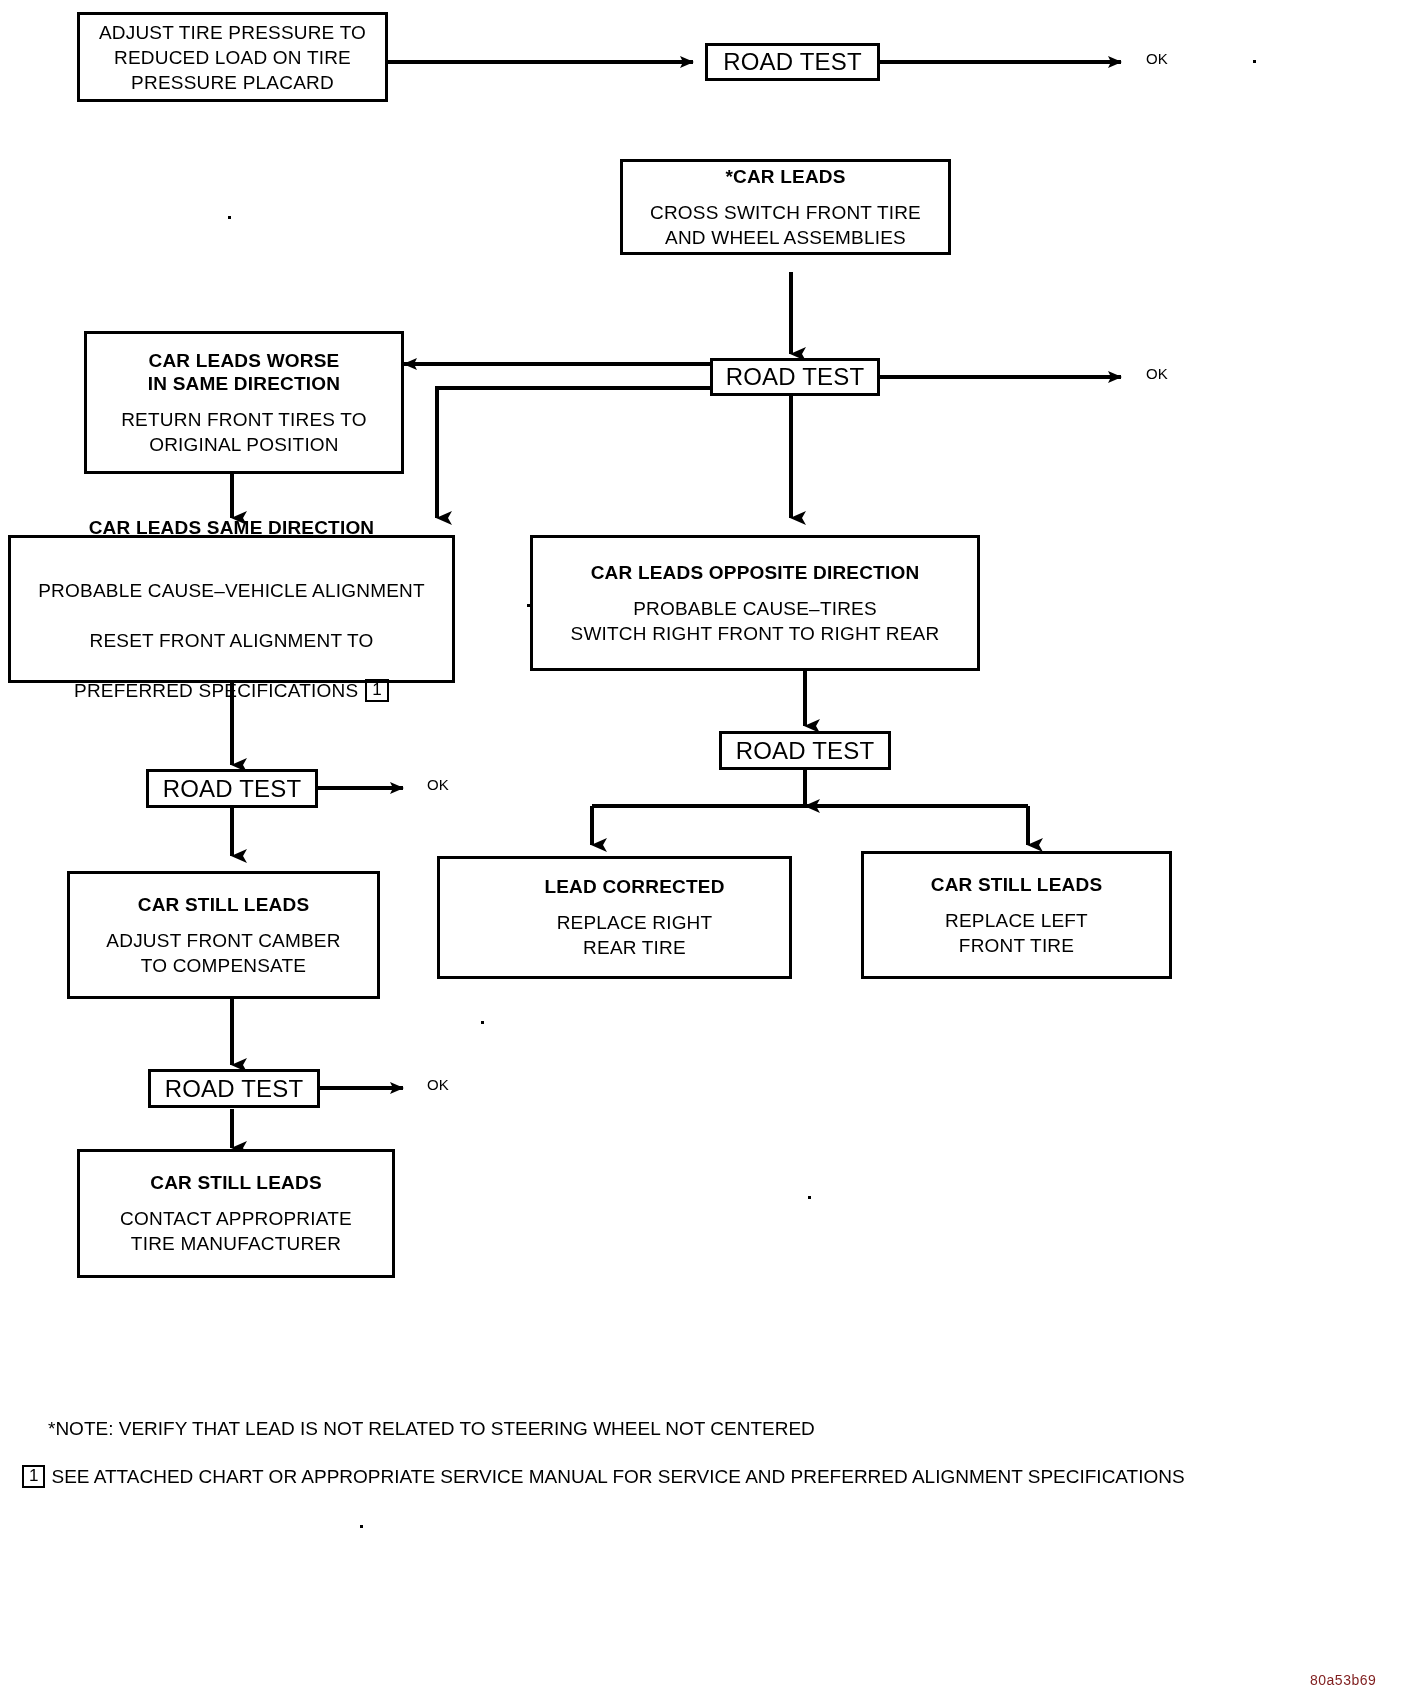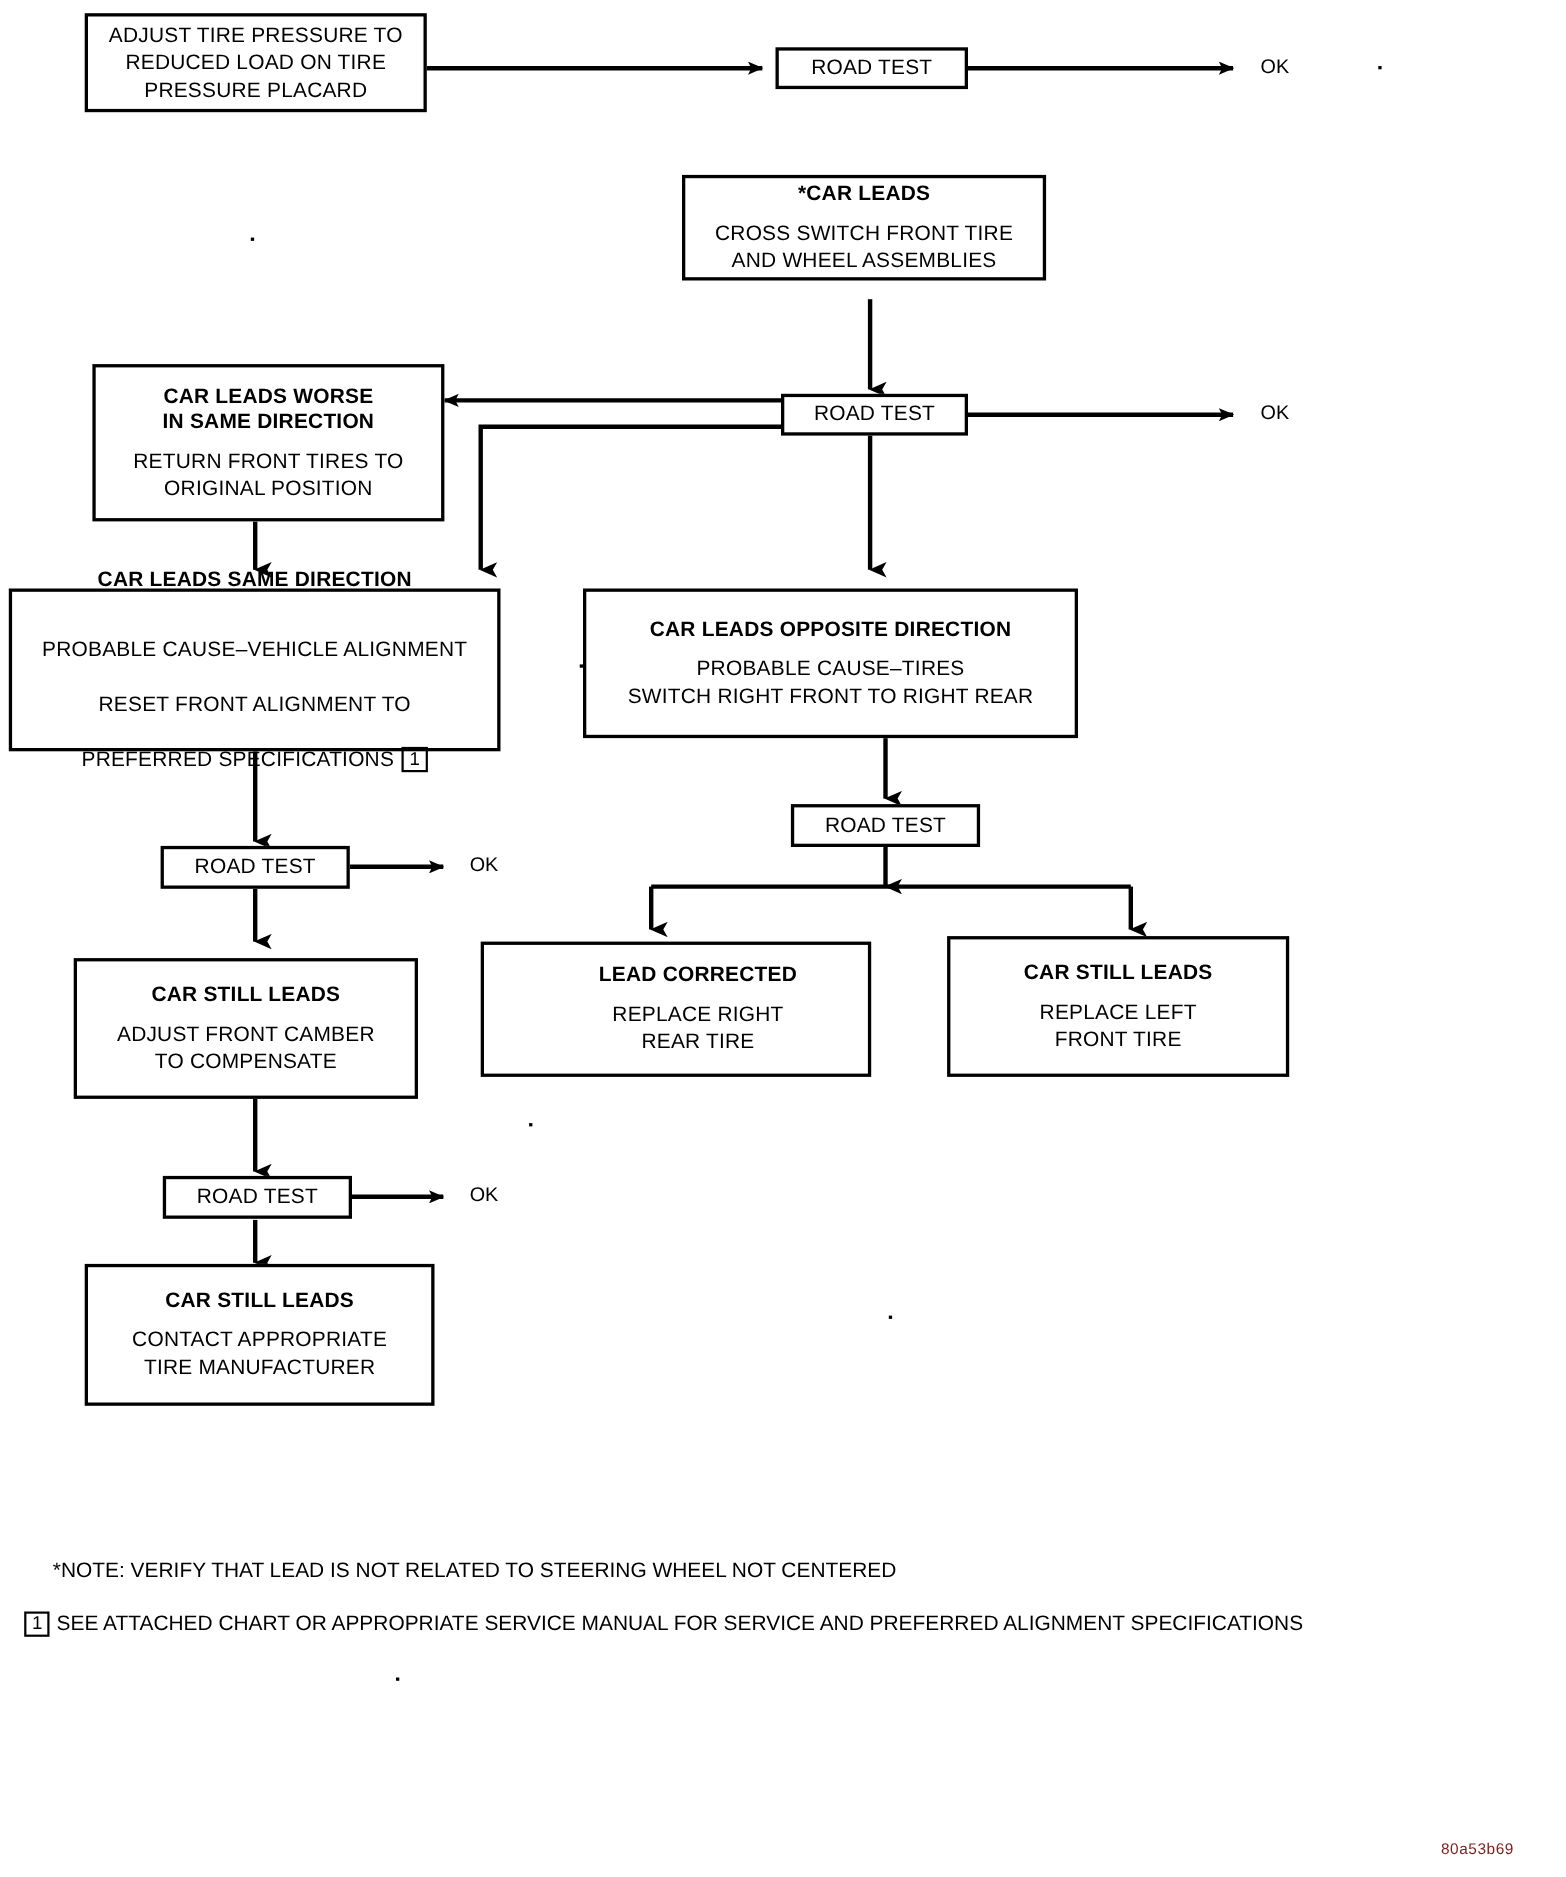--- a/index.html
+++ b/index.html
@@ -45,30 +45,30 @@
   }
   .node .title + .body {
     margin-top: 16px;
   }
   
   .node.small {
     border-width: 3px;
   }
   .node.small .title {
     font-weight: normal;
-    font-size: 19px;
+    font-size: 24px;
     line-height: 22px;
   }
   
   .node.tight .title + .body { margin-top: 12px; }
 
   
   .ok-label {
     position: absolute;
-    font-size: 18px;
+    font-size: 15px;
     color: #000000;
     white-space: nowrap;
   }
 
   
   .ref-box {
     display: inline-block;
     border: 2px solid #000000;
     padding: 0px 5px 1px 5px;
     font-size: 17px;

